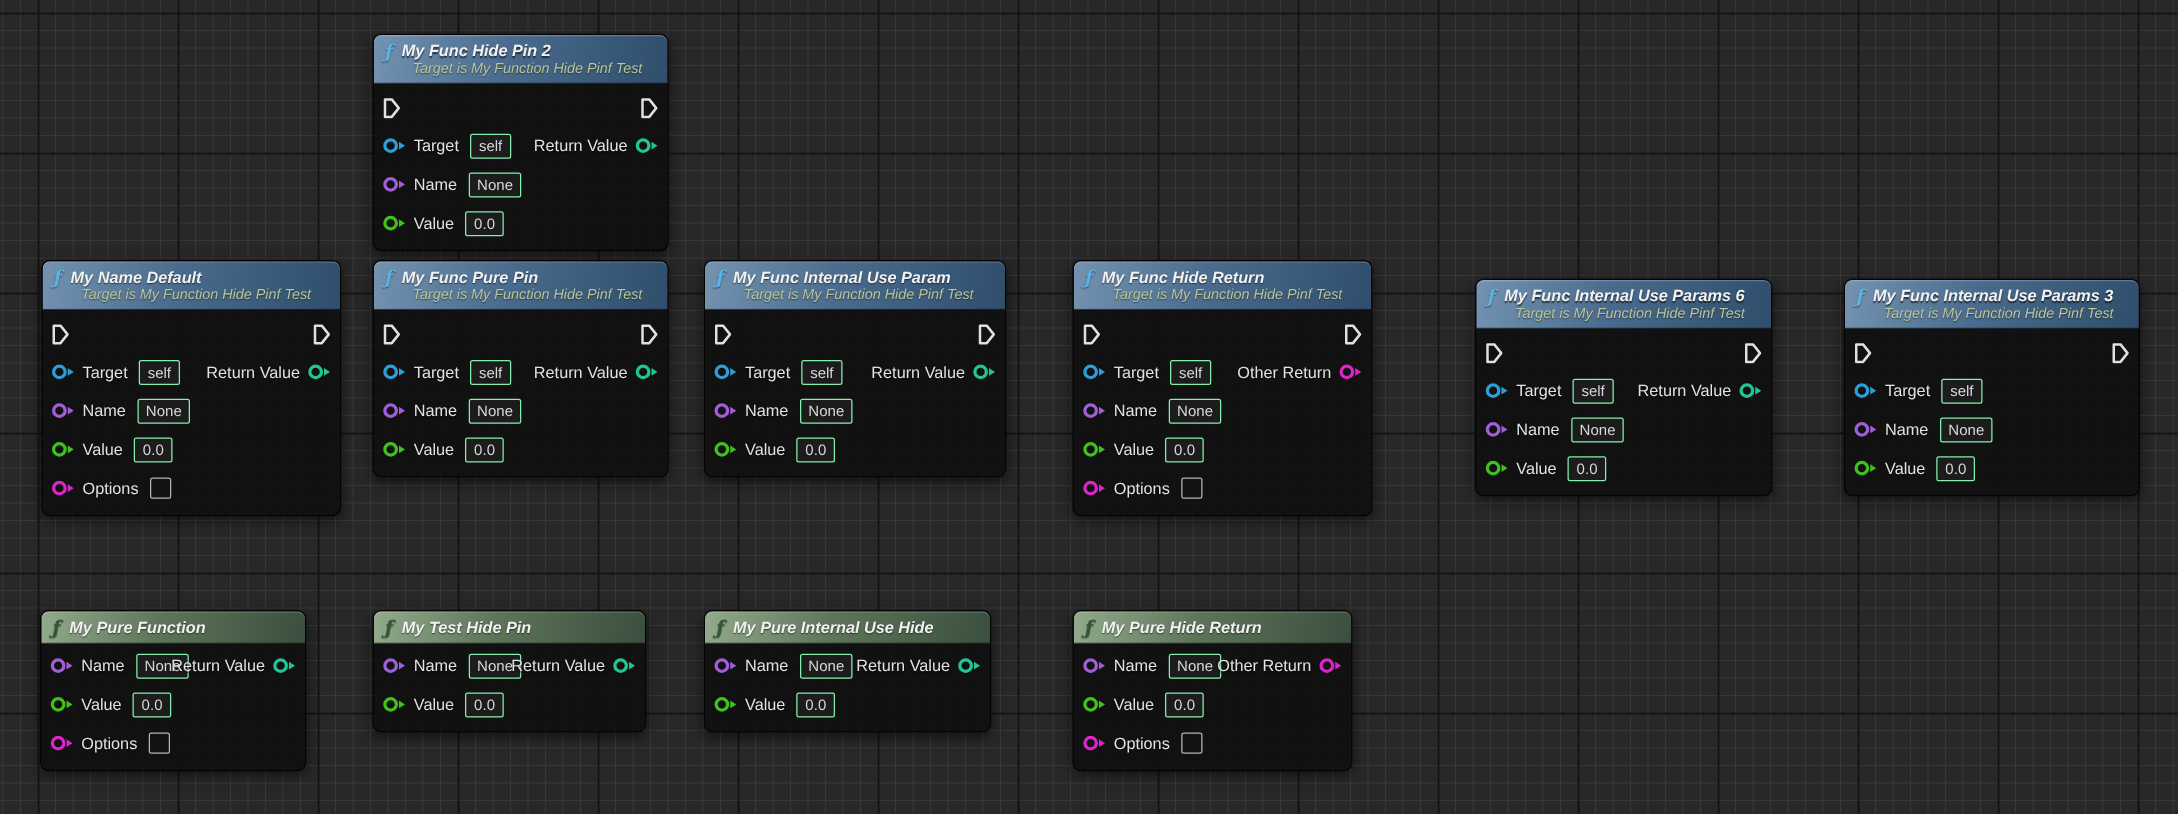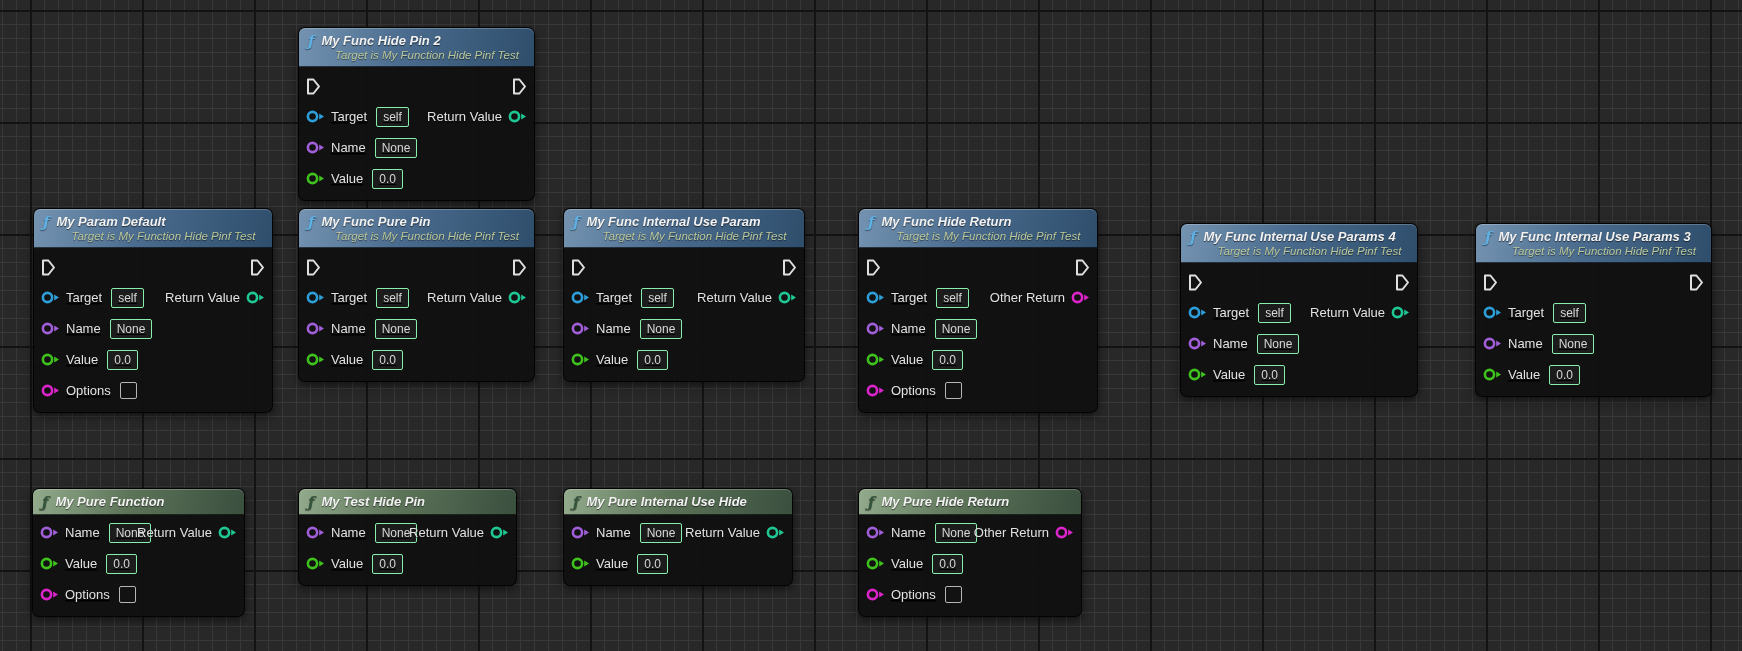--- a/index.html
+++ b/index.html
@@ -42,26 +42,25 @@
   .title{
     font-weight:bold;font-size:13px;color:#f2f2f2;
     text-shadow:0 1px 1px rgba(0,0,0,0.6);
     white-space:nowrap;
     font-style:italic;
   }
   .subtitle{
     font-style:italic;font-size:11.5px;color:#b9c79b;
     margin:1px 0 0 22px;white-space:nowrap;
     text-shadow:0 1px 1px rgba(0,0,0,0.5);
-    text-align:center;
   }
   .body{padding:2px 0 6px 0;}
   .row{display:flex;align-items:center;justify-content:space-between;height:31px;}
   .row.exec{height:30px;margin-top:2px;}
-  .pleft{display:flex;align-items:center;gap:6px;padding-left:7px;min-width:0;text-decoration:underline;}
+  .pleft{display:flex;align-items:center;gap:6px;padding-left:7px;min-width:0;}
   .pright{display:flex;align-items:center;gap:6px;padding-right:7px;margin-left:auto;justify-content:center;}
   .pin-label{font-size:13px;color:#e2e2e2;white-space:nowrap;text-shadow:0 1px 1px rgba(0,0,0,0.5);}
   .field{
     display:inline-block;border:1px solid #86efac;border-radius:2px;
     background:rgba(48,48,48,0.35);
     font-size:12px;color:#d8d8d8;line-height:16px;height:16px;
     padding:1px 6px;margin-left:3px;white-space:nowrap;
   }
   .checkbox{
     display:inline-block;width:15px;height:15px;margin-left:3px;
@@ -142,21 +141,21 @@
           <span class="pin-label">Value</span>
           <span class="field">0.0</span>
         </div>
       </div>
     </div>
   </div>
 <div class="node" style="left: 33px; top: 208px; width: 240px;">
     <div class="header func">
       <div class="title-row">
         <span class="ficon func">ƒ</span>
-        <span class="title">My Param Default</span>
+        <span class="title">My Name Default</span>
       </div>
       <div class="subtitle">Target is My Function Hide Pinf Test</div>
     </div>
     <div class="body">
       <div class="row exec">
         <div class="pleft">
           <span class="pin">
             <svg width="15" height="17" viewBox="0 0 15 17">
               <path d="M2 1.5 h5.4 L13 8.5 L7.4 15.5 H2 Z" fill="none" stroke="#e0e0e0" stroke-width="2" stroke-linejoin="round"></path>
             </svg>
@@ -454,21 +453,21 @@
           <span class="pin-label">Options</span>
           <span class="checkbox"></span>
         </div>
       </div>
     </div>
   </div>
 <div class="node" style="left: 1180px; top: 223px; width: 238px;">
     <div class="header func">
       <div class="title-row">
         <span class="ficon func">ƒ</span>
-        <span class="title">My Func Internal Use Params 4</span>
+        <span class="title">My Func Internal Use Params 6</span>
       </div>
       <div class="subtitle">Target is My Function Hide Pinf Test</div>
     </div>
     <div class="body">
       <div class="row exec">
         <div class="pleft">
           <span class="pin">
             <svg width="15" height="17" viewBox="0 0 15 17">
               <path d="M2 1.5 h5.4 L13 8.5 L7.4 15.5 H2 Z" fill="none" stroke="#e0e0e0" stroke-width="2" stroke-linejoin="round"></path>
             </svg>

